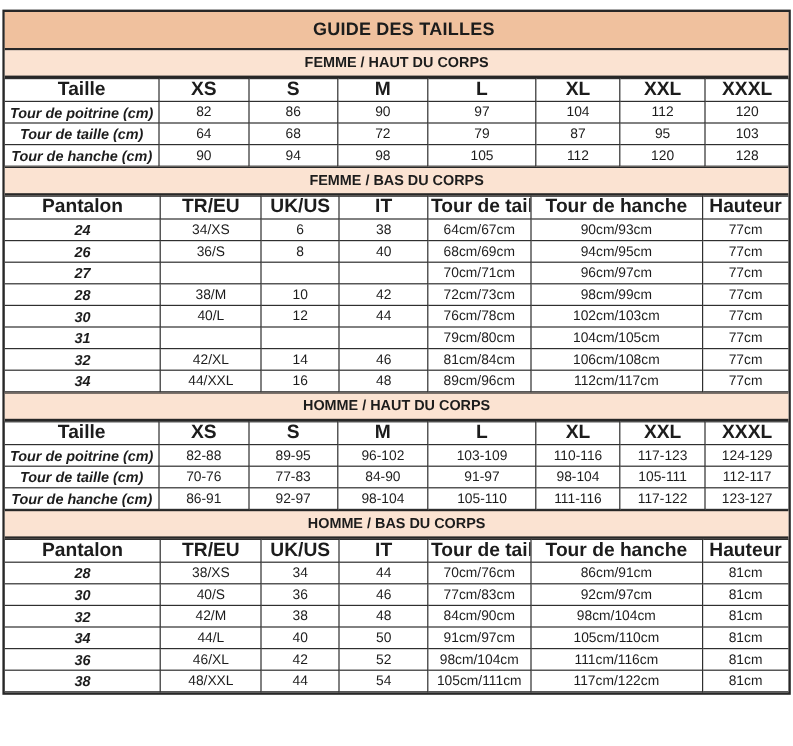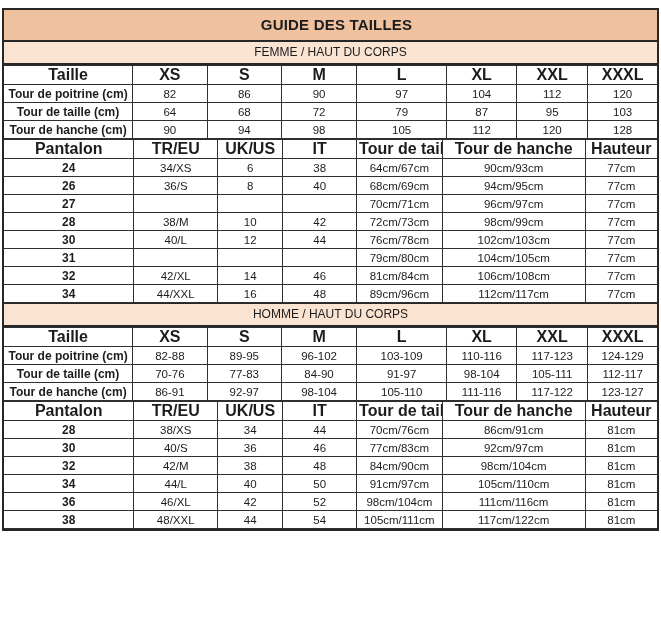--- a/index.html
+++ b/index.html
@@ -21,42 +21,42 @@
     font-weight:bold;
     font-size:15px;
     letter-spacing:.2px;
     padding:6px 0 7px 12px;
   }
   .band{
     background:#fbe3d2;
     border-top:1px solid #272727;
     border-bottom:2px solid #272727;
     text-align:center;
-    font-weight:normal;
+    font-weight:bold;
     font-size:12px;
     padding:3px 0 4px 0;
   }
   .band:first-child{border-top:0;}
   table{
     width:100%;
     border-collapse:collapse;
     table-layout:fixed;
   }
   th,td{
     border:1px solid #2f2f2f;
     text-align:center;
     vertical-align:middle;
     font-size:11.5px;
     height:17px;
     padding:0 2px;
     overflow:hidden;
     white-space:nowrap;
   }
   th{font-weight:bold;font-size:16px;}
-  td.rowlabel{font-weight:bold;font-size:12px;}
+  td.rowlabel{font-weight:bold;font-size:12px;font-style:italic;}
   table{border-top:0;}
   tr > :first-child{border-left:0;}
   tr > :last-child{border-right:0;}
 </style>
 </head>
 <body>
 
 <div class="sheet">
   <div class="title">GUIDE DES TAILLES</div>
   <div id="sections">
@@ -110,20 +110,21 @@
             <td>90</td>
             <td>94</td>
             <td>98</td>
             <td>105</td>
             <td>112</td>
             <td>120</td>
             <td>128</td>
           </tr>
         </tbody>
       </table>
+      <div class="band">FEMME / BAS DU CORPS</div>
       <table>
         <colgroup>
           <col style="width: 19.9%;">
           <col style="width: 12.8%;">
           <col style="width: 10%;">
           <col style="width: 11.3%;">
           <col style="width: 13.1%;">
           <col style="width: 21.9%;">
           <col style="width: 11%;">
         </colgroup>
@@ -263,20 +264,21 @@
             <td>86-91</td>
             <td>92-97</td>
             <td>98-104</td>
             <td>105-110</td>
             <td>111-116</td>
             <td>117-122</td>
             <td>123-127</td>
           </tr>
         </tbody>
       </table>
+      <div class="band">HOMME / BAS DU CORPS</div>
       <table>
         <colgroup>
           <col style="width: 19.9%;">
           <col style="width: 12.8%;">
           <col style="width: 10%;">
           <col style="width: 11.3%;">
           <col style="width: 13.1%;">
           <col style="width: 21.9%;">
           <col style="width: 11%;">
         </colgroup>

